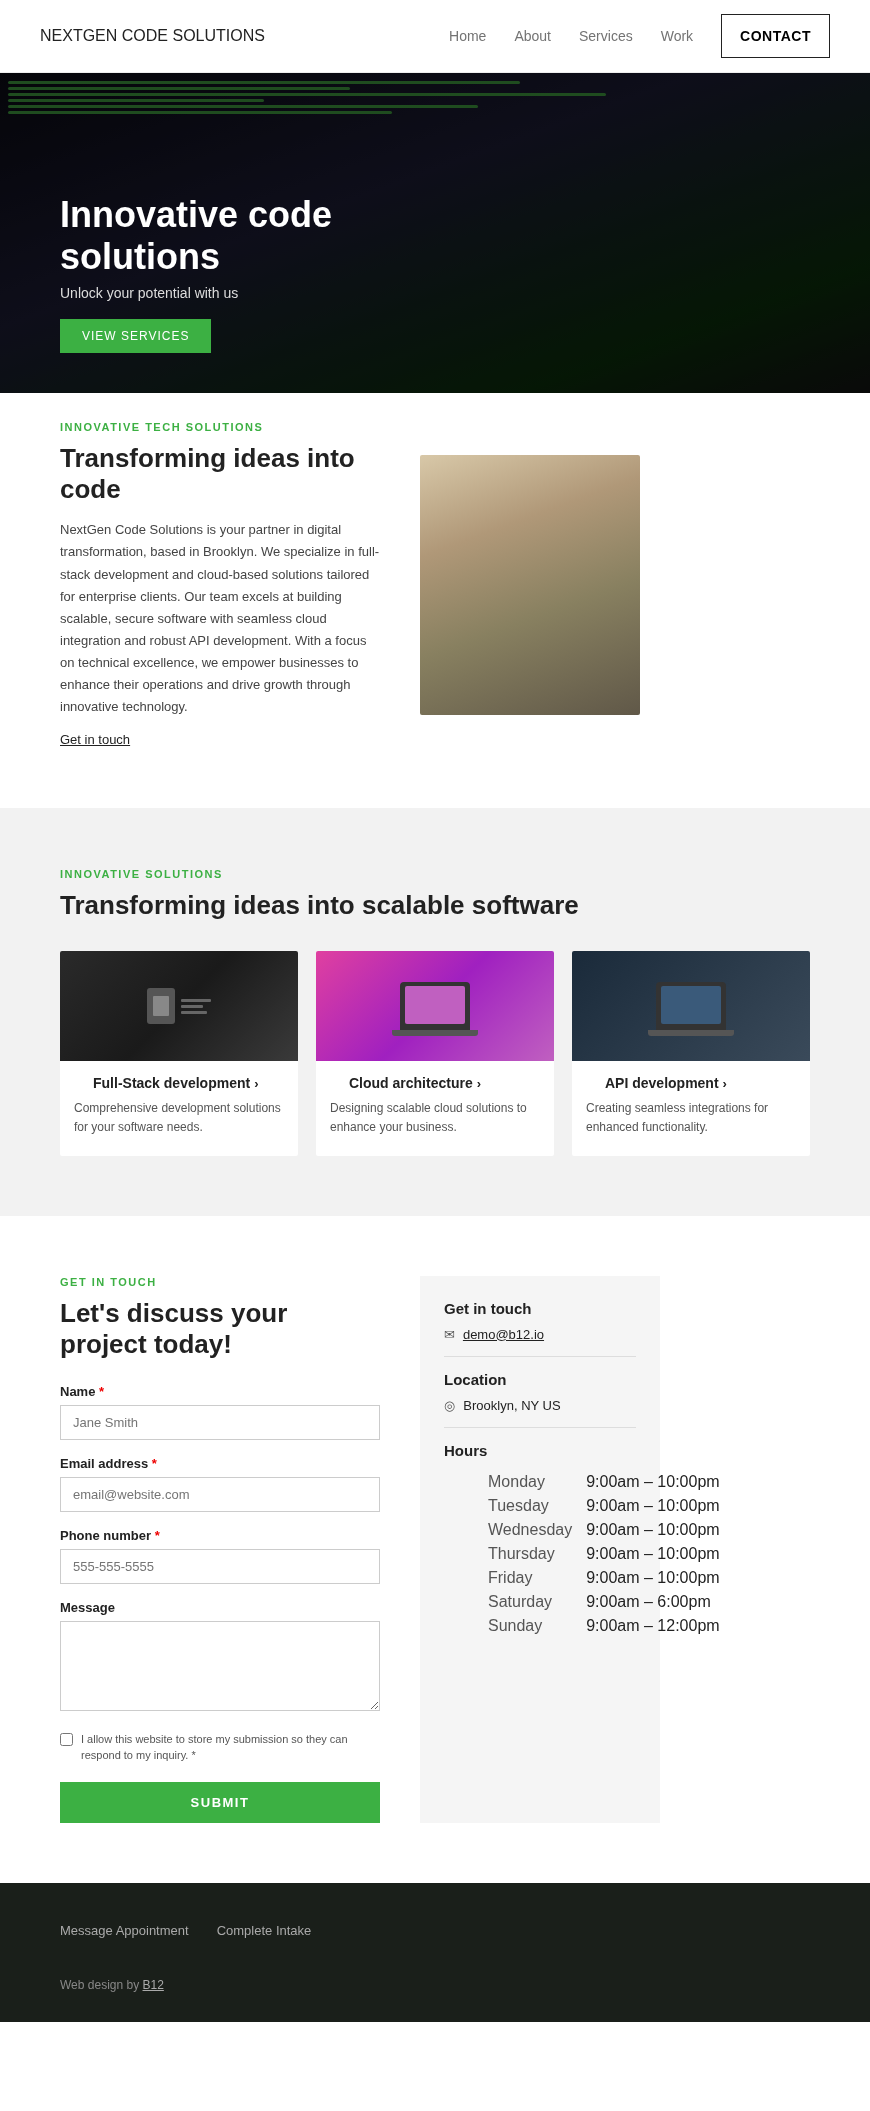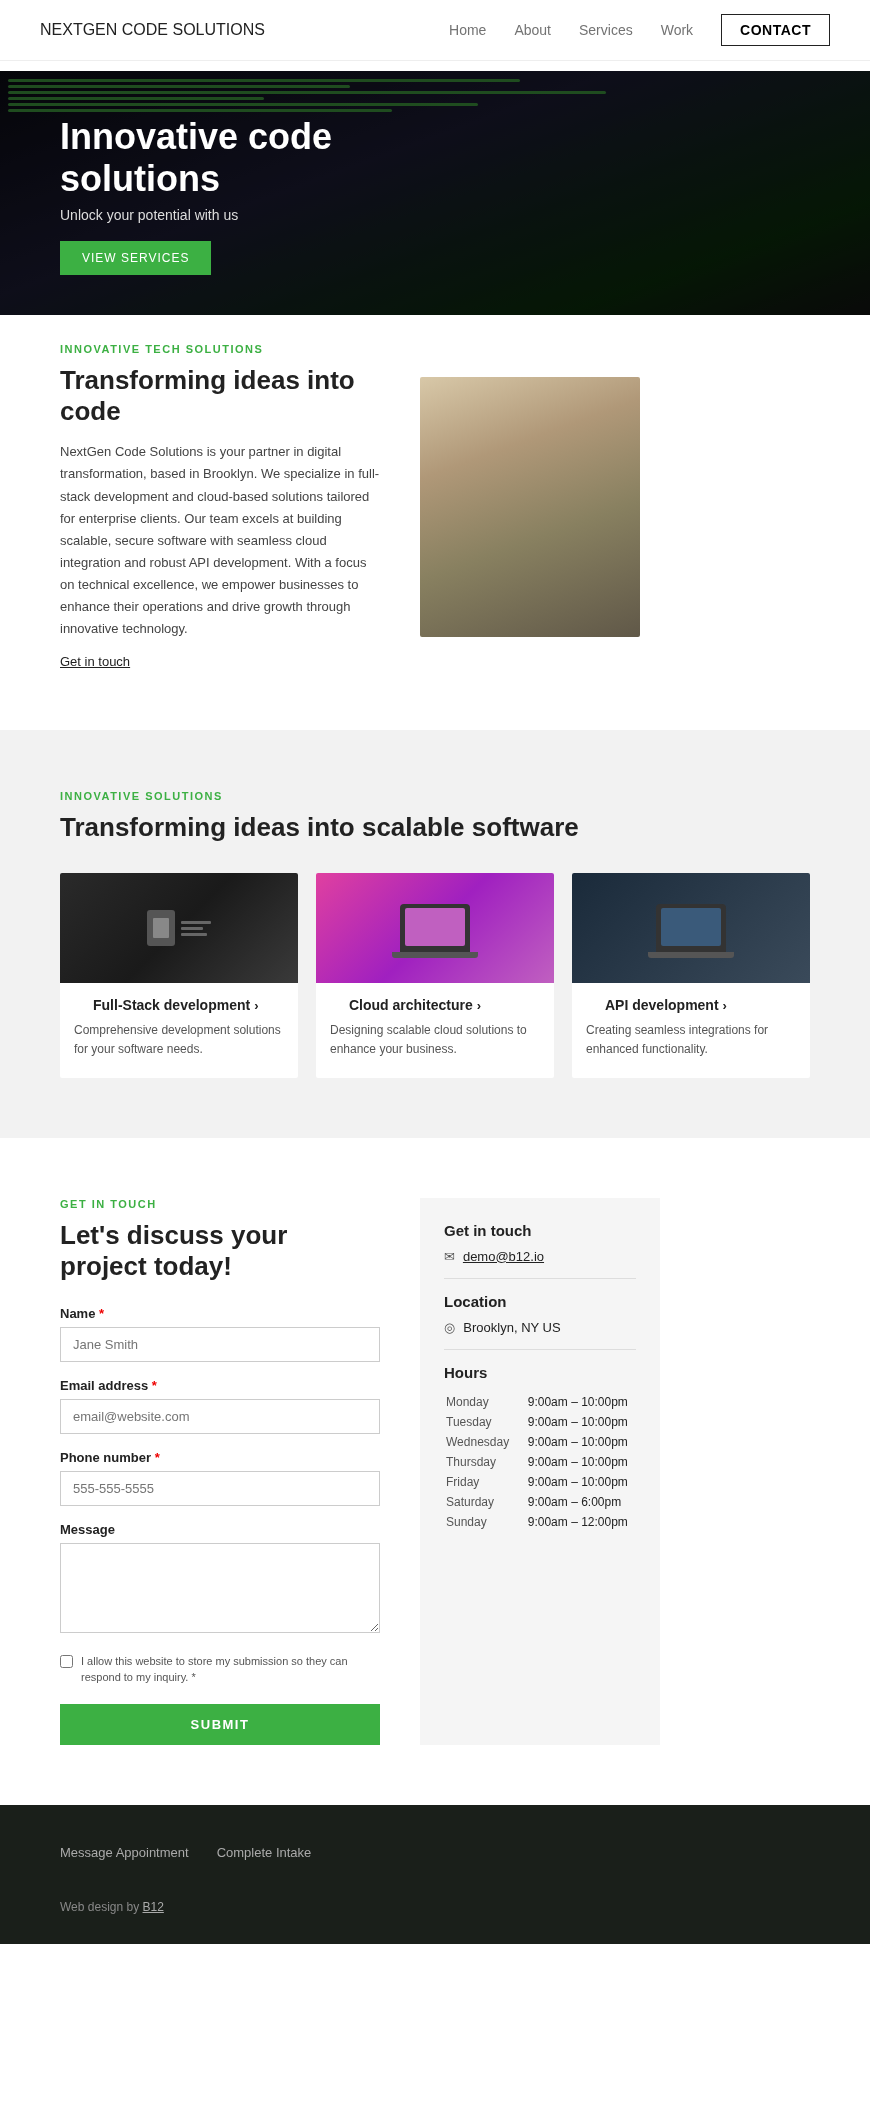--- a/index.html
+++ b/index.html
@@ -7,29 +7,28 @@
 
     
     nav {
       display: flex; align-items: center; justify-content: space-between;
       padding: 14px 40px; background: #fff; border-bottom: 1px solid #eee;
       position: relative; z-index: 10;
     }
     .nav-links { display: flex; align-items: center; gap: 28px; }
     .nav-links a { text-decoration: none; color: #737373; font-size: 14px; }
     .nav-contact-btn {
-      border: 1.5px solid #222; padding: 7px 18px; font-size: 14px;
+      border: 1.5px solid #222; padding: 13px 18px; font-size: 14px;
       font-weight: 700; background: #fff; cursor: pointer; letter-spacing: 0.5px;
     }
 
     
     .hero {
-      position: relative; width: 100%; height: 244px; overflow: hidden;
+      position: relative; width: 100%; height: 320px; overflow: hidden;
       background: #1a1a1a;
-      margin-top: 10px;
     }
     .hero-bg {
       width: 100%; height: 100%; object-fit: cover;
       background: linear-gradient(135deg, #3a2a1a 0%, #1a1a2a 40%, #0a1a0a 100%);
       position: absolute; top: 0; left: 0;
     }
     .hero-overlay {
       position: absolute; top: 0; left: 0; width: 100%; height: 100%;
       background: rgba(0,0,0,0.45);
     }
@@ -128,21 +127,21 @@
     }
 
     .contact-info-box {
       width: 240px; background: #f5f5f5; padding: 24px; flex-shrink: 0;
     }
     .info-section-title { font-size: 15px; font-weight: 900; margin-bottom: 10px; }
     .info-row { display: flex; align-items: center; gap: 8px; font-size: 13px; margin-bottom: 6px; }
     .info-row a { color: #222; text-decoration: underline; }
     .info-icon { font-size: 13px; color: #555; }
     .info-divider { height: 1px; background: #ddd; margin: 14px 0; }
-    .hours-table { font-size: 12px; width: 100%; }
+    .hours-table { font-size: 16px; width: 100%; margin-left: 42px; }
     .hours-table tr td { padding: 2px 0; }
     .hours-table tr td:first-child { color: #555; padding-right: 12px; }
     .hours-table tr td:last-child { color: #222; white-space: nowrap; }
 
     
     footer {
       background: #1a1f1a; padding: 40px 60px 30px; color: #aaa;
     }
     .footer-links { display: flex; gap: 28px; margin-bottom: 40px; }
     .footer-links a { color: #aaa; text-decoration: none; font-size: 13px; }

